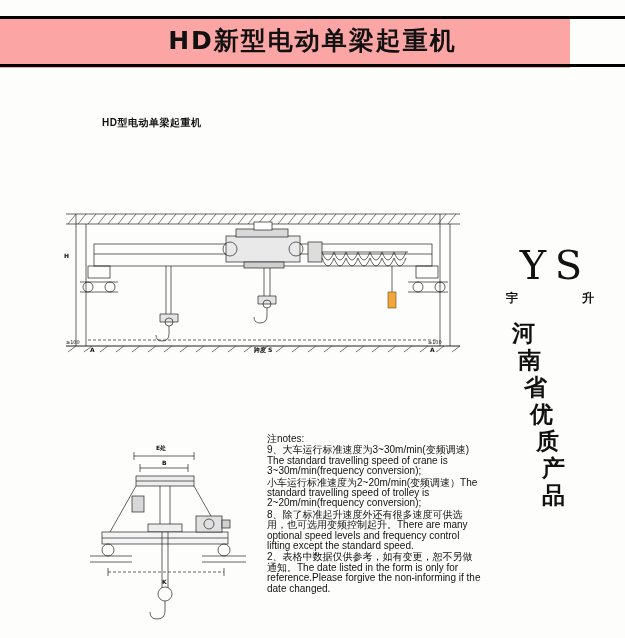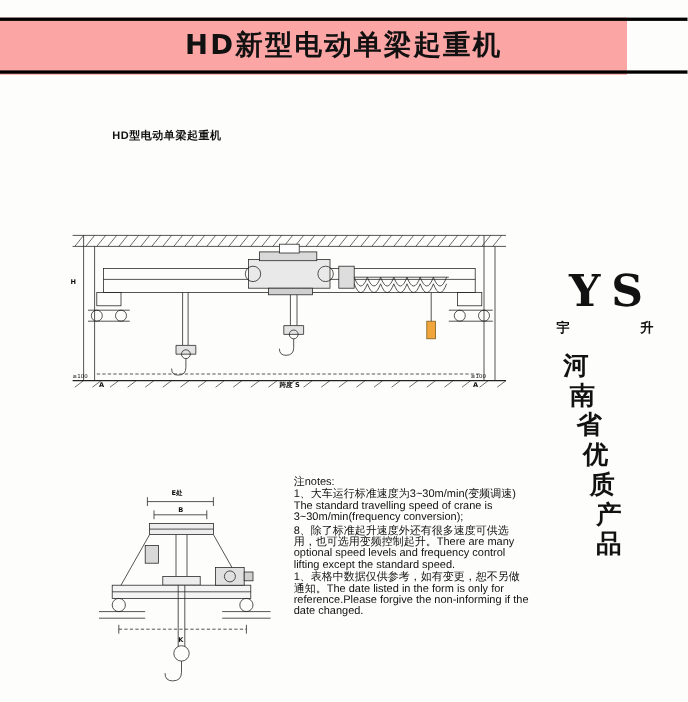--- a/index.html
+++ b/index.html
@@ -79,21 +79,21 @@
   .logo-block {
     position: absolute;
     left: 494px; top: 238px;
     width: 112px; height: 270px;
   }
   .logo-mark {
     position: absolute;
     left: 10px; top: 0;
     width: 92px; height: 56px;
     font-family: "DejaVu Serif", serif;
-    font-weight: bold;
+    font-weight: normal;
     font-size: 40px;
     color: #111111;
     text-align: center;
     line-height: 54px;
     letter-spacing: -2px;
   }
   .logo-sub {
     position: absolute;
     left: 12px; top: 52px;
     width: 88px;
@@ -369,18 +369,19 @@
       <span class="r3">省</span>
       <span class="r4">优</span>
       <span class="r5">质</span>
       <span class="r6">产</span>
       <span class="r6">品</span>
     </div>
   </div>
 
   <div class="notes">
     <p class="note-head">注notes:</p>
-    <p>1、大车运行标准速度为3~30m/min(变频调速) The standard travelling speed of crane is 3~30m/min(frequency conversion);</p>
+    <p>9、大车运行标准速度为3~30m/min(变频调速) The standard travelling speed of crane is 3~30m/min(frequency conversion);</p>
+    <p>小车运行标准速度为2~20m/min(变频调速）The standard travelling speed of trolley is 2~20m/min(frequency conversion);</p>
     <p>8、除了标准起升速度外还有很多速度可供选用，也可选用变频控制起升。There are many optional speed levels and frequency control lifting except the standard speed.</p>
-    <p>1、表格中数据仅供参考，如有变更，恕不另做通知。The date listed in the form is only for reference.Please forgive the non-informing if the date changed.</p>
+    <p>2、表格中数据仅供参考，如有变更，恕不另做通知。The date listed in the form is only for reference.Please forgive the non-informing if the date changed.</p>
   </div>
 
 </div>
 
 </body></html>

